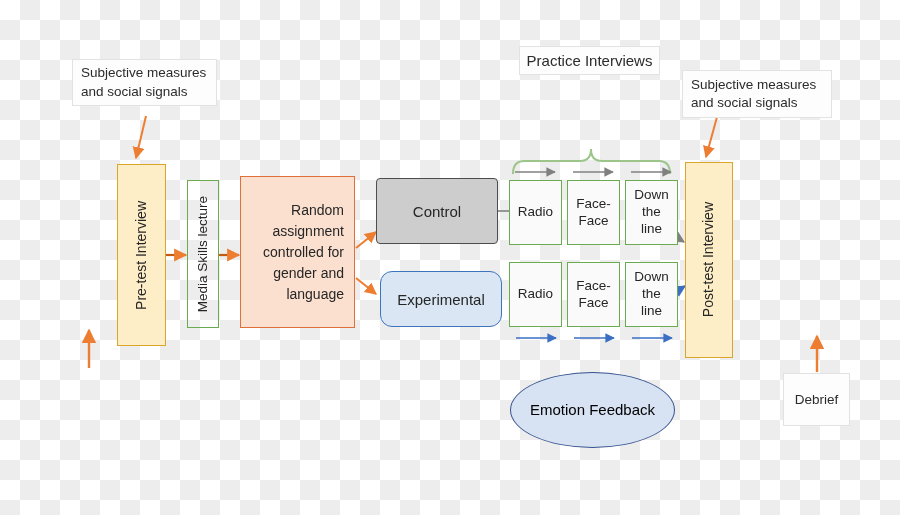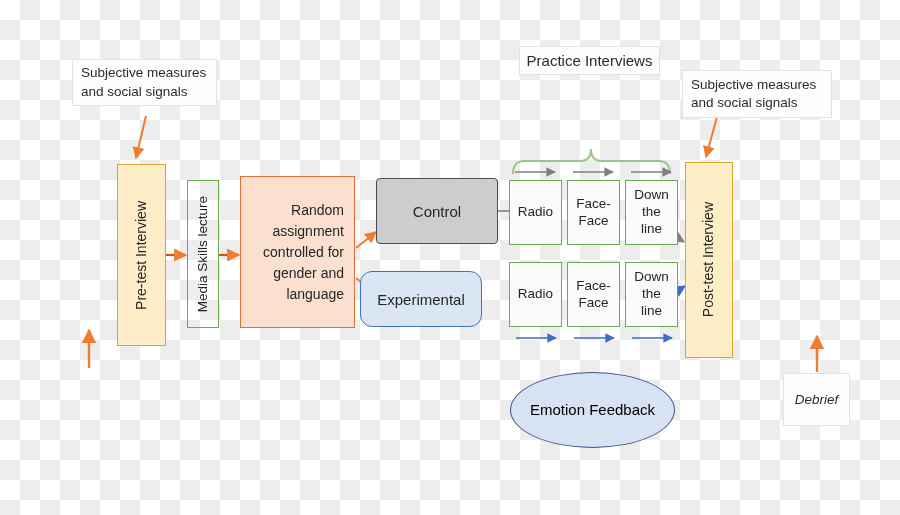--- a/index.html
+++ b/index.html
@@ -108,21 +108,21 @@
   </div>
 
   <div class="node peachbox" style="left:240px;top:176px;width:115px;height:152px;padding:8px 10px;font-size:14px;line-height:1.5;justify-content:flex-start;text-align:right;">
     <span>Random assignment controlled for   gender and language</span>
   </div>
 
   <div class="node graybox" style="left:376px;top:178px;width:122px;height:66px;font-size:15px;">
     <span>Control</span>
   </div>
 
-  <div class="node bluebox" style="left:360px;top:271px;width:122px;height:56px;font-size:15px;">
+  <div class="node bluebox" style="left:380px;top:271px;width:122px;height:56px;font-size:15px;">
     <span>Experimental</span>
   </div>
 
   <div class="node greenbox-fill" style="left:509px;top:180px;width:53px;height:65px;font-size:13.5px;line-height:1.25;">
     <span>Radio</span>
   </div>
   <div class="node greenbox-fill" style="left:567px;top:180px;width:53px;height:65px;font-size:13.5px;line-height:1.25;">
     <span style="display:block;width:38px;">Face-Face</span>
   </div>
   <div class="node greenbox-fill" style="left:625px;top:180px;width:53px;height:65px;font-size:13.5px;line-height:1.25;">
@@ -141,17 +141,17 @@
 
 
   <div class="ellipse ell-blue" style="left:510px;top:372px;width:165px;height:76px;font-size:15px;">
     <span>Emotion Feedback</span>
   </div>
 
   <div class="node yellowbox" style="left:685px;top:162px;width:48px;height:196px;">
     <span class="vtext" style="font-size:14px;">Post-test Interview</span>
   </div>
 
-  <div class="node plain" style="left:783px;top:373px;width:67px;height:53px;font-size:13.5px;font-style:italic;">
+  <div class="node plain" style="left:783px;top:373px;width:67px;height:53px;font-size:13.5px;">
     <span>Debrief</span>
   </div>
 
 </div>
 
 </body></html>

